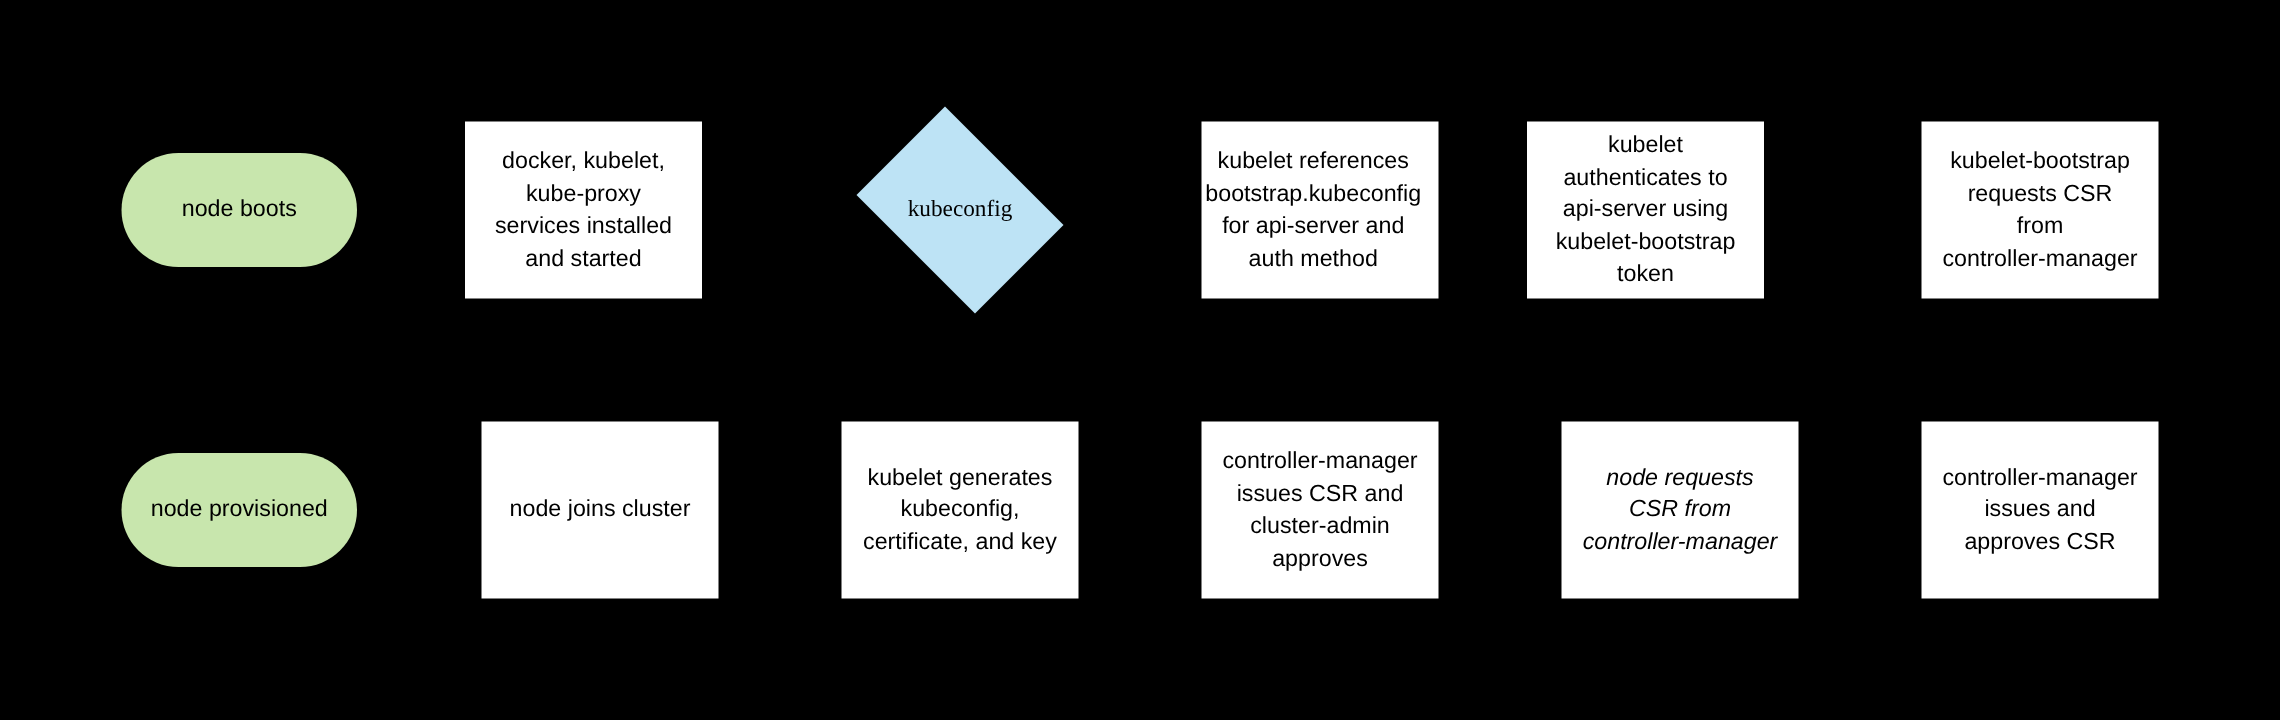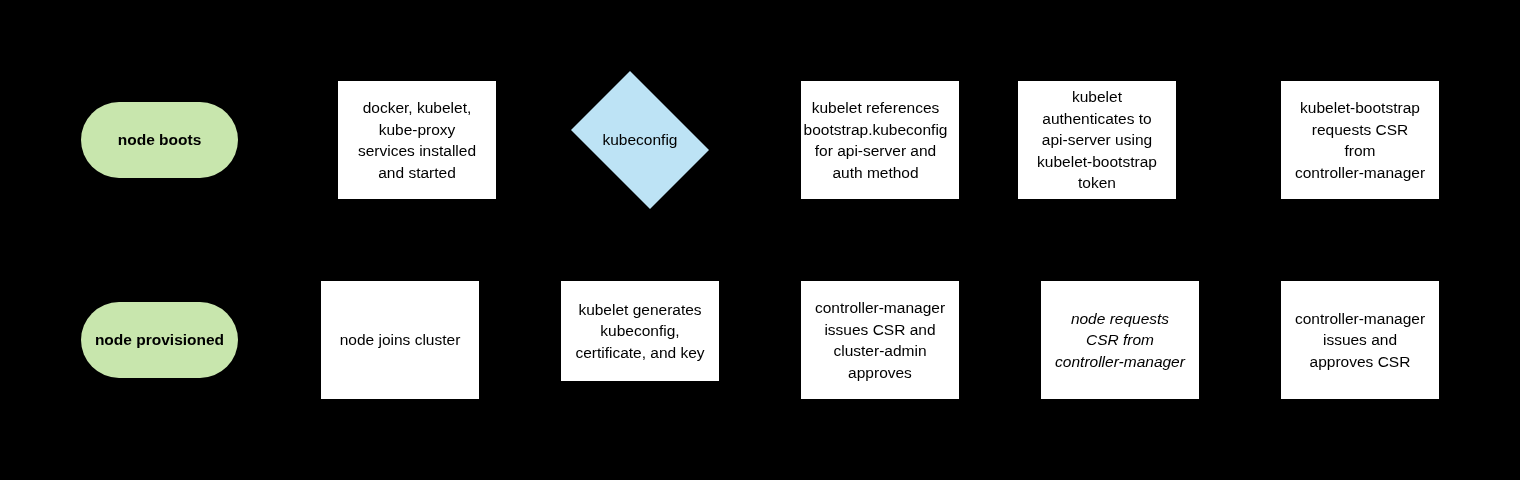--- a/index.html
+++ b/index.html
@@ -46,21 +46,20 @@
   
   .shape-rect {
     background: #ffffff;
     border: 0;
   }
 
   
   .shape-pill {
     background: #c8e6ad;
     border-radius: 999px;
-    font-weight: bold;
   }
 
   
   .shape-diamond {
     background: transparent;
   }
   .shape-diamond .diamond-bg {
     position: absolute;
     left: 50%;
     top: 50%;
@@ -80,27 +79,27 @@
   }
 </style>
 </head>
 <body>
 
 <div id="canvas">
     <div style="position: absolute; left: 0px; top: 0px; width: 100%; height: 100%;">
       <div class="node shape-pill" style="left: 81px; top: 102px; width: 157px; height: 76px;">
         <span class="label">node boots</span>
       </div>
-      <div class="node shape-rect" style="left: 338px; top: 81px; width: 158px; height: 118px;">
+      <div class="node shape-rect" style="left: 310px; top: 81px; width: 158px; height: 118px;">
         <span class="label">docker, kubelet,
 kube-proxy
 services installed
 and started</span>
       </div>
-      <div class="node shape-diamond" style="left: 561px; top: 81px; width: 158px; height: 118px;">
+      <div class="node shape-diamond" style="left: 561px; top: 81px; width: 158px; height: 118px; font-family: Liberation Serif, serif;">
         <div class="diamond-bg" style="width: 100px; height: 100px; transform: translate(-50%, -50%) rotate(45deg) scale(1.11723, 0.834386);"></div>
         <span class="label">kubeconfig</span>
       </div>
       <div class="node shape-rect overflow-text" style="left: 801px; top: 81px; width: 158px; height: 118px; justify-content: flex-end;">
         <span class="label">kubelet references
 bootstrap.kubeconfig
 for api-server and
 auth method</span>
       </div>
       <div class="node shape-rect" style="left: 1018px; top: 81px; width: 158px; height: 118px;">
@@ -117,21 +116,21 @@
 controller-manager</span>
       </div>
     </div>
     <div style="position: absolute; left: 0px; top: 0px; width: 100%; height: 100%;">
       <div class="node shape-pill" style="left: 81px; top: 302px; width: 157px; height: 76px;">
         <span class="label">node provisioned</span>
       </div>
       <div class="node shape-rect" style="left: 321px; top: 281px; width: 158px; height: 118px;">
         <span class="label">node joins cluster</span>
       </div>
-      <div class="node shape-rect" style="left: 561px; top: 281px; width: 158px; height: 100px;">
+      <div class="node shape-rect" style="left: 561px; top: 281px; width: 158px; height: 118px;">
         <span class="label">kubelet generates
 kubeconfig,
 certificate, and key</span>
       </div>
       <div class="node shape-rect" style="left: 801px; top: 281px; width: 158px; height: 118px;">
         <span class="label">controller-manager
 issues CSR and
 cluster-admin
 approves</span>
       </div>

